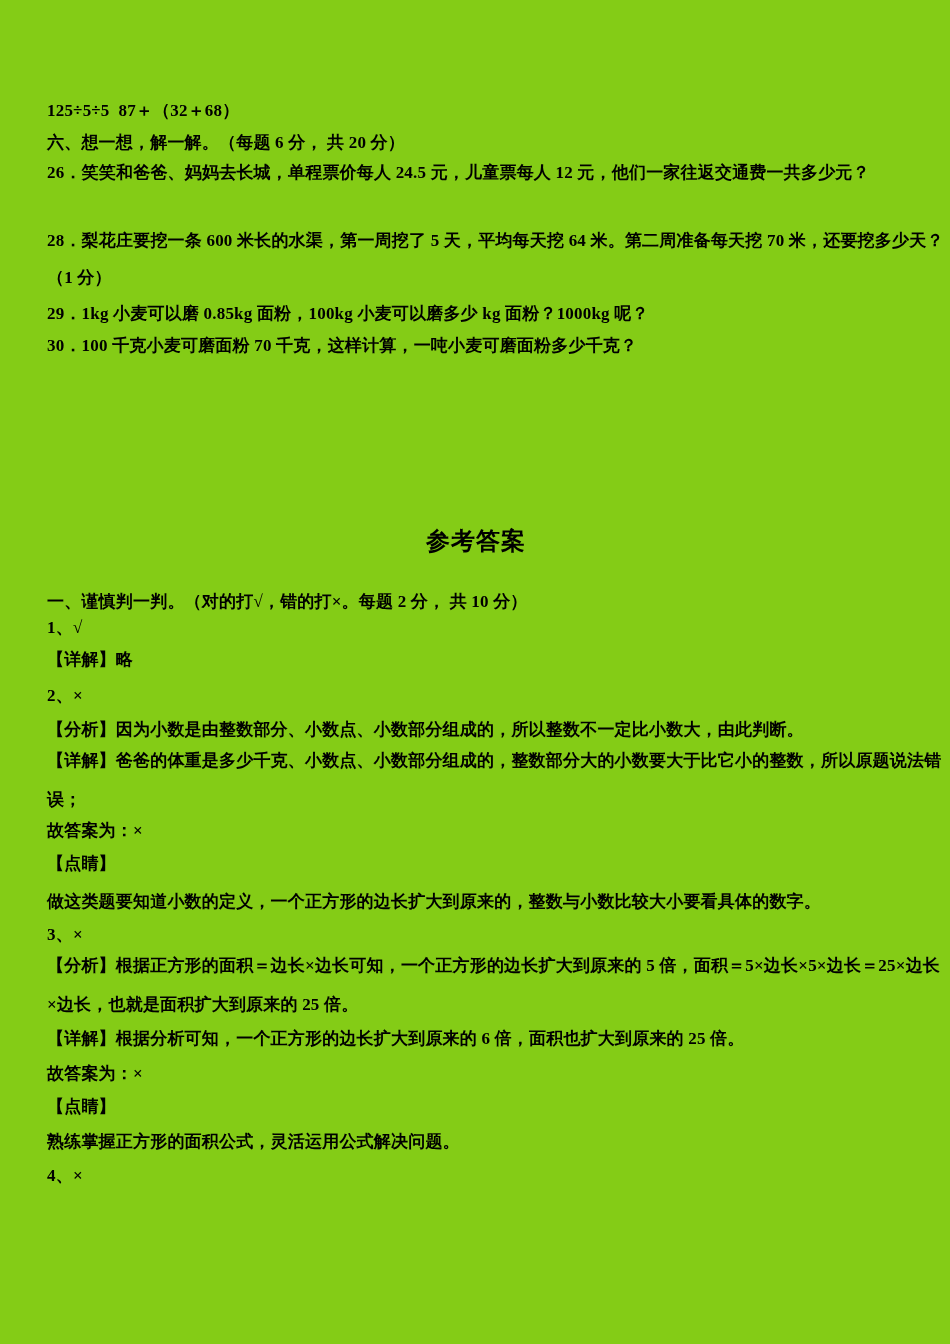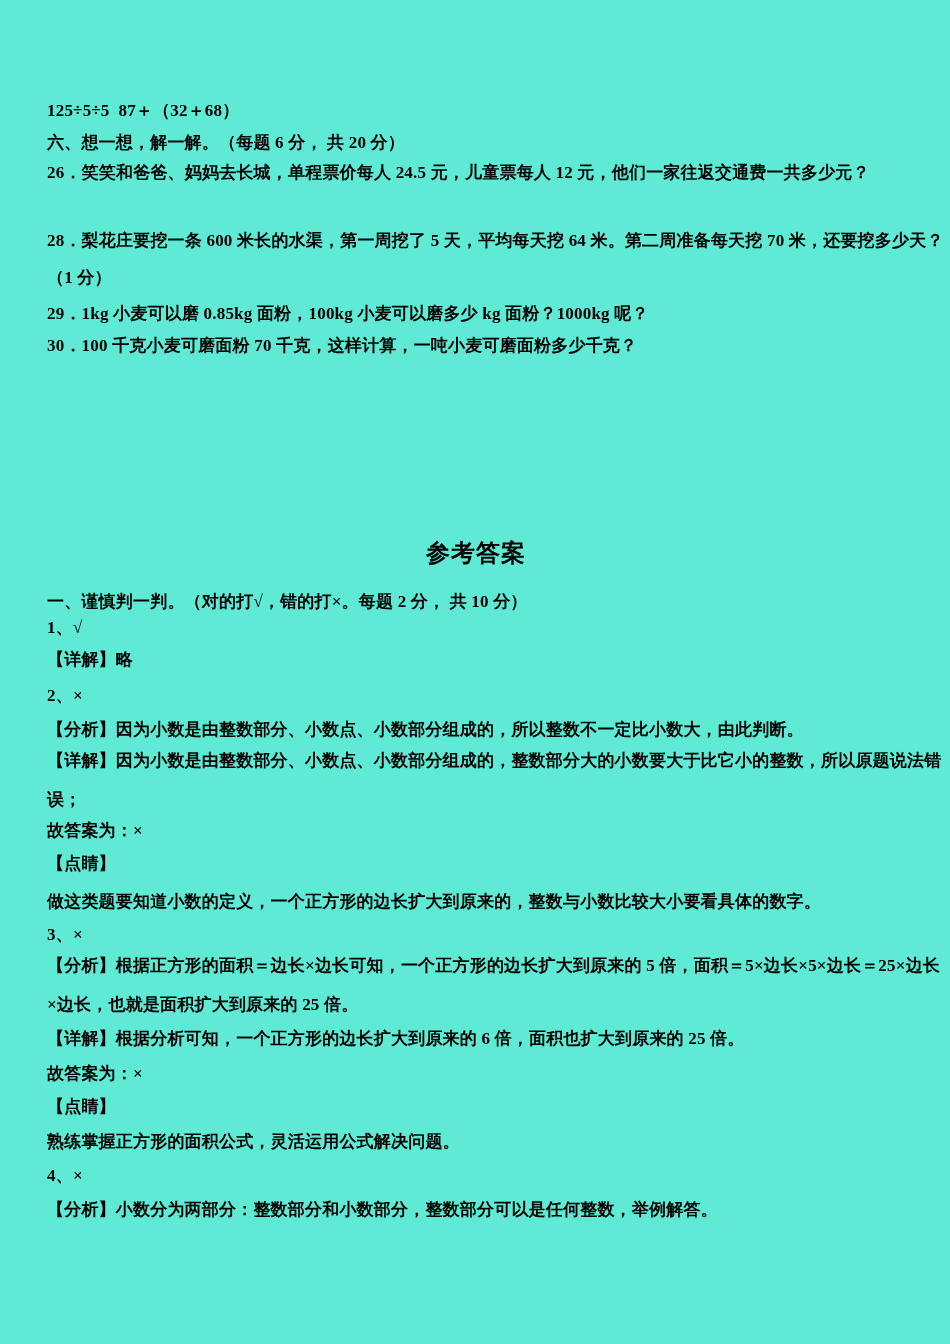--- a/index.html
+++ b/index.html
@@ -5,21 +5,21 @@
 <style>
   html, body {
     margin: 0;
     padding: 0;
     background: #ffffff;
   }
   .page {
     position: relative;
     width: 950px;
     height: 1344px;
-    background: #5eead4;
+    background: #84cc16;
     overflow: hidden;
     font-family: "Liberation Serif", "DejaVu Serif", serif;
     color: #000000;
   }
   .content {
     position: absolute;
     left: 47px;
     width: 858px;
     top: 0;
     height: 100%;
@@ -31,21 +31,21 @@
     font-size: 17px;
     line-height: 20px;
     font-weight: 600;
     white-space: pre;
     letter-spacing: 0.2px;
   }
   .answers-title {
     position: absolute;
     left: 0;
     right: 0;
-    margin: 12px;
+    margin: 0;
     text-align: center;
     font-size: 24px;
     line-height: 30px;
     font-weight: 700;
     letter-spacing: 1px;
   }
 </style>
 </head>
 <body>
 
@@ -62,31 +62,30 @@
 
     <h1 class="answers-title" style="top:526px">参考答案</h1>
 
     <p class="ln" style="top:592px">一、谨慎判一判。（对的打√，错的打×。每题 2 分， 共 10 分）</p>
 
     <p class="ln" style="top:618px">1、√</p>
     <p class="ln" style="top:650px">【详解】略</p>
 
     <p class="ln" style="top:686px">2、×</p>
     <p class="ln" style="top:720px">【分析】因为小数是由整数部分、小数点、小数部分组成的，所以整数不一定比小数大，由此判断。</p>
-    <p class="ln" style="top:751px">【详解】因为小数是由整数部分、小数点、小数部分组成的，整数部分大的小数要大于比它小的整数，所以原题说法错</p>
+    <p class="ln" style="top:751px">【详解】爸爸的体重是多少千克、小数点、小数部分组成的，整数部分大的小数要大于比它小的整数，所以原题说法错</p>
     <p class="ln" style="top:790px">误；</p>
     <p class="ln" style="top:821px">故答案为：×</p>
     <p class="ln" style="top:854px">【点睛】</p>
     <p class="ln" style="top:892px">做这类题要知道小数的定义，一个正方形的边长扩大到原来的，整数与小数比较大小要看具体的数字。</p>
 
     <p class="ln" style="top:925px">3、×</p>
     <p class="ln" style="top:956px">【分析】根据正方形的面积＝边长×边长可知，一个正方形的边长扩大到原来的 5 倍，面积＝5×边长×5×边长＝25×边长</p>
     <p class="ln" style="top:995px">×边长，也就是面积扩大到原来的 25 倍。</p>
     <p class="ln" style="top:1029px">【详解】根据分析可知，一个正方形的边长扩大到原来的 6 倍，面积也扩大到原来的 25 倍。</p>
     <p class="ln" style="top:1064px">故答案为：×</p>
     <p class="ln" style="top:1097px">【点睛】</p>
     <p class="ln" style="top:1132px">熟练掌握正方形的面积公式，灵活运用公式解决问题。</p>
 
     <p class="ln" style="top:1166px">4、×</p>
-    <p class="ln" style="top:1200px">【分析】小数分为两部分：整数部分和小数部分，整数部分可以是任何整数，举例解答。</p>
 
   </div>
 </div>
 
 </body></html>

